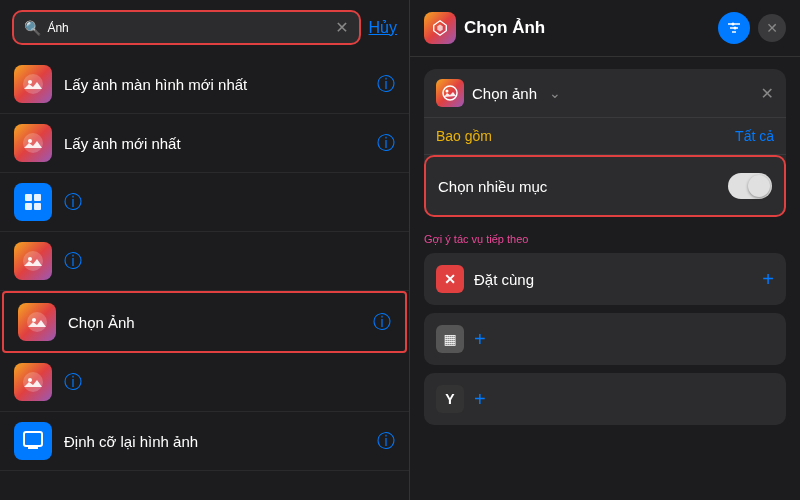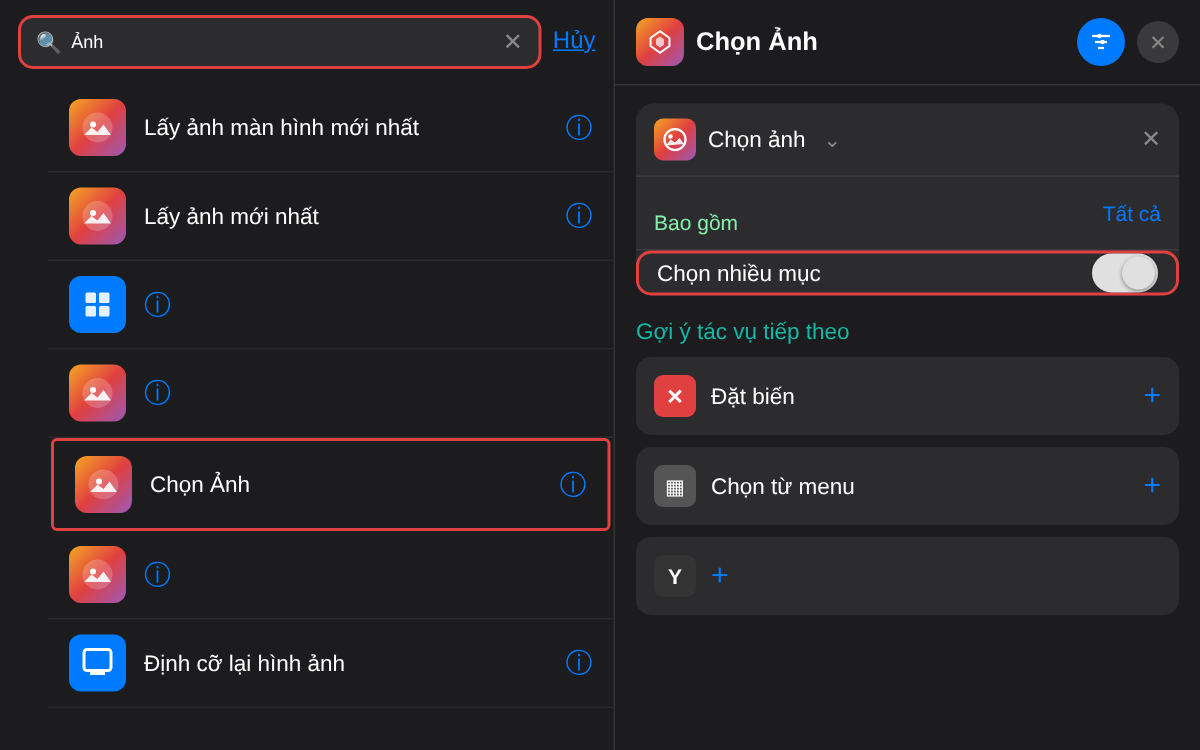--- a/index.html
+++ b/index.html
@@ -66,21 +66,20 @@
       color: #007aff;
       font-size: 16px;
       cursor: pointer;
       white-space: nowrap;
       text-decoration: underline;
     }
 
     .list-items {
       flex: 1;
       overflow-y: auto;
-      padding-left: 32px;
     }
 
     .list-item {
       display: flex;
       align-items: center;
       padding: 10px 14px;
       border-bottom: 1px solid #2a2a2c;
       cursor: pointer;
       position: relative;
     }
@@ -248,34 +247,33 @@
       padding: 10px 12px;
       border-bottom: 1px solid #3a3a3c;
     }
 
     .action-row:last-child {
       border-bottom: none;
     }
 
     .action-row-label {
       flex: 1;
-      color: #86efac;
-      font-size: 14px;
-      margin-top: 12px;
+      color: #eab308;
+      font-size: 14px;
     }
 
     .action-row-value {
       color: #007aff;
       font-size: 14px;
     }
 
     .toggle-row {
       display: flex;
       align-items: center;
-      padding: 0 12px;
+      padding: 16px 12px;
       border: 2px solid #e04040;
       border-radius: 10px;
     }
 
     .toggle-label {
       flex: 1;
       color: #fff;
       font-size: 15px;
     }
 
@@ -294,22 +292,22 @@
       top: 2px;
       width: 22px;
       height: 22px;
       background: #fff;
       border-radius: 50%;
       box-shadow: 0 1px 3px rgba(0,0,0,0.4);
       background: #e0e0e0;
     }
 
     .section-label {
-      color: #14b8a6;
-      font-size: 15px;
+      color: #ec4899;
+      font-size: 11px;
       margin-bottom: 8px;
       margin-top: 4px;
     }
 
     .suggestion-row {
       display: flex;
       align-items: center;
       padding: 12px 12px;
       background: #2c2c2e;
       border-radius: 10px;
@@ -505,29 +503,28 @@
       </div>
     </div>
 
     <div>
       <p class="section-label">Gợi ý tác vụ tiếp theo</p>
 
       <div class="suggestion-row">
         <div class="suggestion-icon suggestion-icon-orange">
           <span style="color:white;font-size:14px;font-weight:bold;">✕</span>
         </div>
-        <span class="suggestion-label">Đặt biến</span>
+        <span class="suggestion-label">Đặt cùng</span>
         <span class="suggestion-plus">+</span>
       </div>
 
       <div class="suggestion-row">
         <div class="suggestion-icon suggestion-icon-gray">
           <span style="color:white;font-size:14px;">▦</span>
         </div>
-        <span class="suggestion-label">Chọn từ menu</span>
         <span class="suggestion-plus">+</span>
       </div>
 
       <div class="suggestion-row">
         <div class="suggestion-icon suggestion-icon-dark">
           <span style="color:white;font-size:14px;font-weight:bold;">Y</span>
         </div>
         <span class="suggestion-plus">+</span>
       </div>
     </div>

